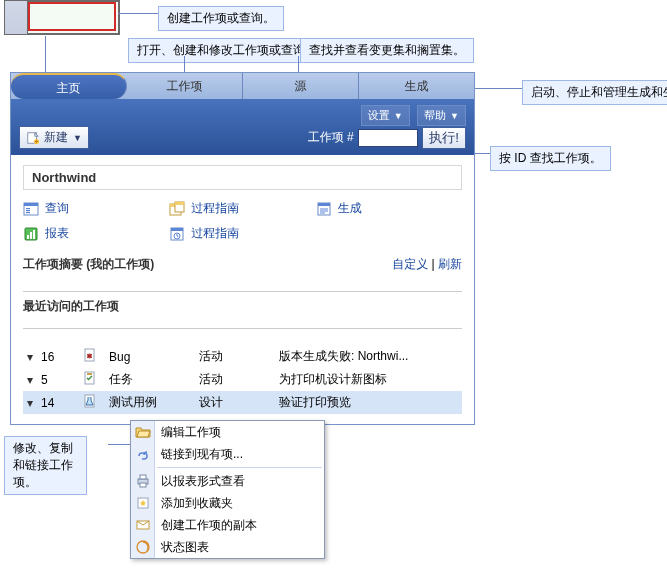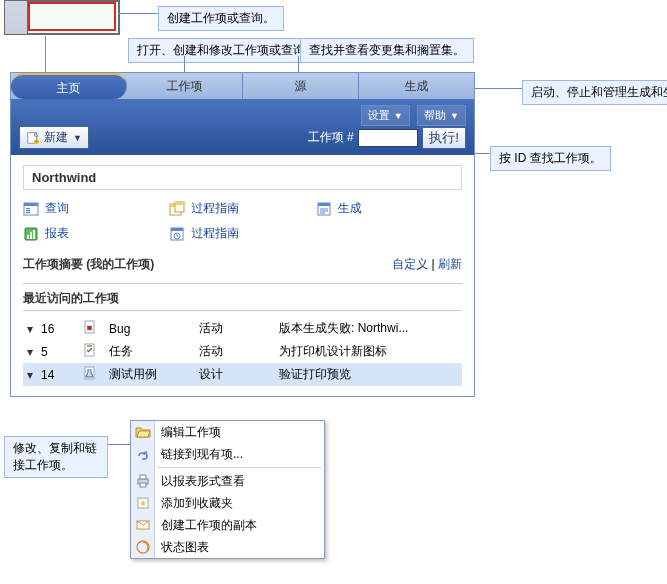--- a/index.html
+++ b/index.html
@@ -40,26 +40,26 @@
 .go-input { width: 60px; height: 18px; border: 1px solid #2c4278; background: #fff; }
 .go-btn { background: linear-gradient(#fefefe,#dbe4f3); border: 1px solid #42619c; padding: 1px 6px; cursor: pointer; color:#2d3e6b; }
 
 
 .content { background: #fff; padding: 10px 12px; }
 .proj-title { border: 1px solid #d7d7d7; padding: 4px 8px; font-weight: bold; font-size: 13px; margin-bottom: 10px; color:#333; }
 .link-grid { display: grid; grid-template-columns: 1fr 1fr 1fr; row-gap: 8px; margin-bottom: 14px; }
 .link-item { display: flex; align-items: center; gap: 6px; color: #1a49a0; cursor: pointer; }
 .link-item .ico { width: 16px; height: 16px; flex:0 0 16px; }
 
-.sec-head { display: flex; justify-content: space-between; border-bottom: 1px solid #ccc; padding-bottom: 10px; margin-bottom: 6px; }
+.sec-head { display: flex; justify-content: space-between; border-bottom: 1px solid #ccc; padding-bottom: 18px; margin-bottom: 6px; }
 .sec-head .l { font-weight: bold; color:#333; }
 .sec-head .r a { color: #1a49a0; cursor: pointer; }
 .empty { color: #666; margin-bottom: 14px; }
 
-.recent-head { font-weight: bold; border-bottom: 1px solid #ccc; padding-bottom: 3px; margin-bottom: 6px; color:#333;}
+.recent-head { font-weight: bold; border-bottom: 1px solid #ccc; padding-bottom: 13px; margin-bottom: 16px; color:#333;}
 .recent-table { width: 100%; border-collapse: collapse; }
 .recent-table td { padding: 2px 4px; vertical-align: middle; }
 .chev { width: 14px; text-align:center; cursor:pointer; color:#333;}
 .idcol { width: 38px; }
 .icol { width: 30px; text-align:center; }
 .tcol { width: 90px; }
 .scol { width: 80px; }
 .recent-table tr.sel td { background: #d6e4f7; }
 
 
@@ -102,21 +102,21 @@
   <span class="box">启动、停止和管理生成和生成质量。</span>
 </div>
 <div class="callout-line" style="left:475px; top:88px; width:47px;"></div>
 
 <div class="callout" style="left:490px; top:146px;">
   <span class="box">按 ID 查找工作项。</span>
 </div>
 <div class="callout-line" style="left:475px; top:153px; width:15px;"></div>
 
 <div class="callout" style="left:4px; top:436px;">
-  <span class="box" style="white-space:normal; width:104px;">修改、复制和链接工作项。</span>
+  <span class="box" style="white-space:normal; width:83px;">修改、复制和链接工作项。</span>
 </div>
 <div class="callout-line" style="left:108px; top:444px; width:22px;"></div>
 
 <div class="panel">
   <div class="tabs">
     <div class="tab active">主页</div>
     <div class="tab">工作项</div>
     <div class="tab">源</div>
     <div class="tab">生成</div>
   </div>

